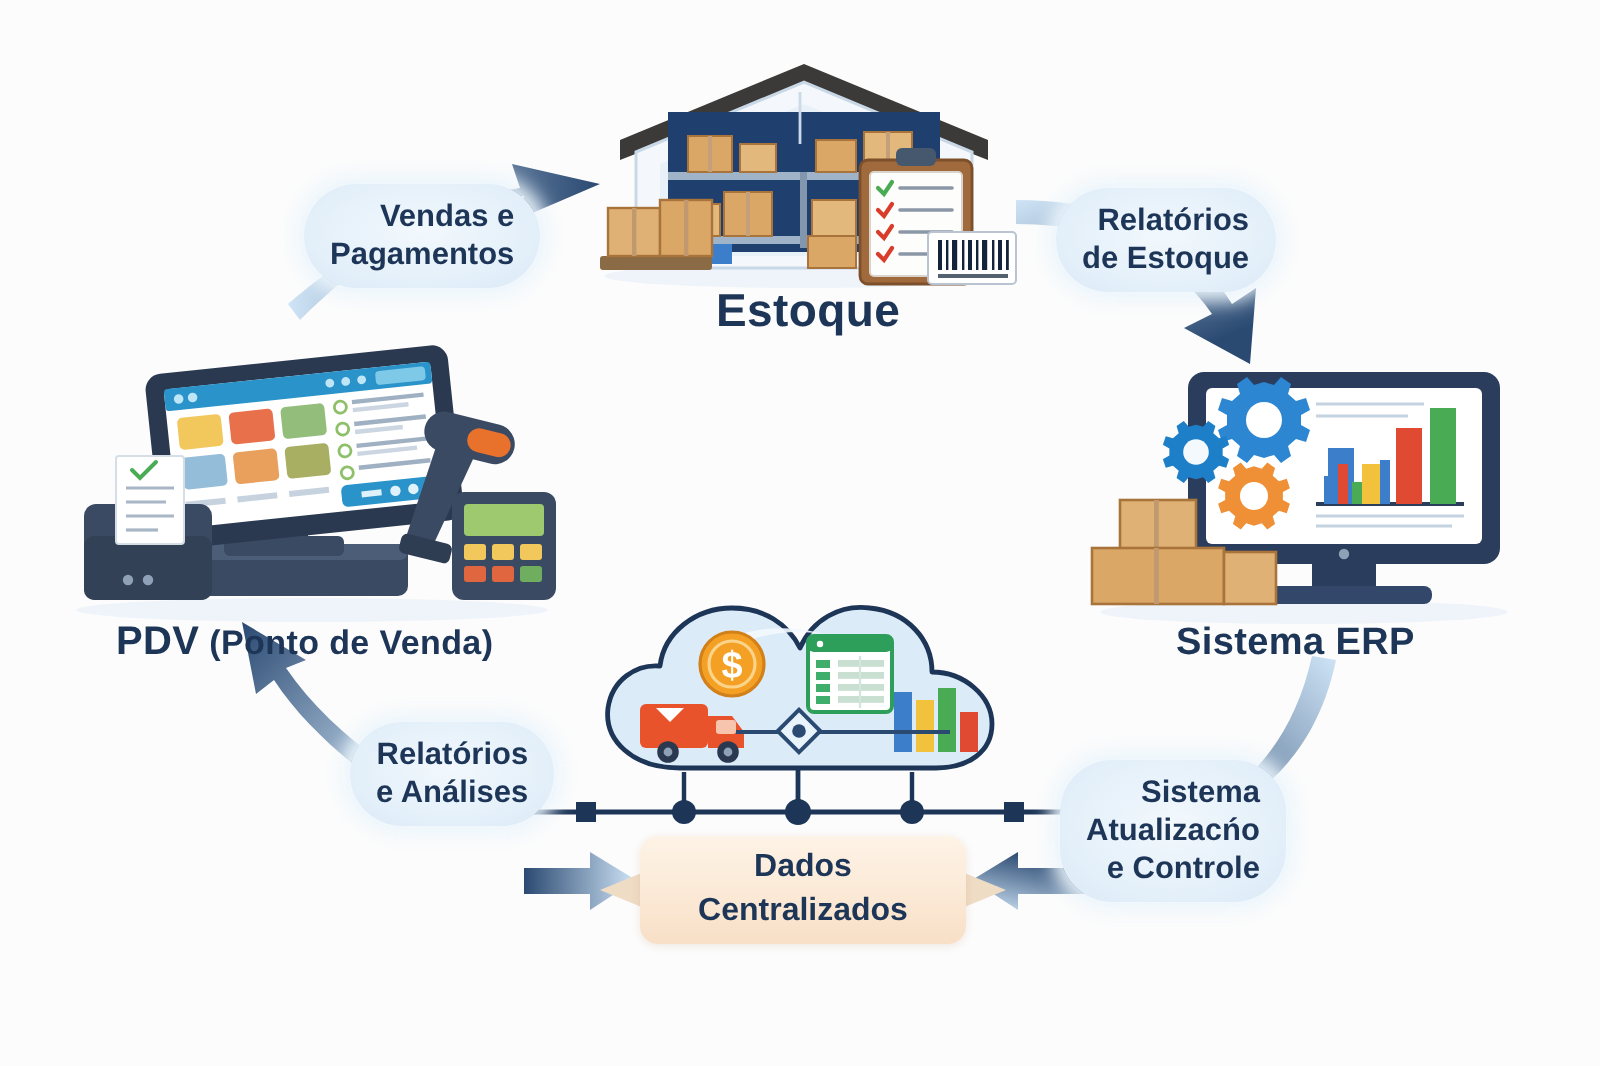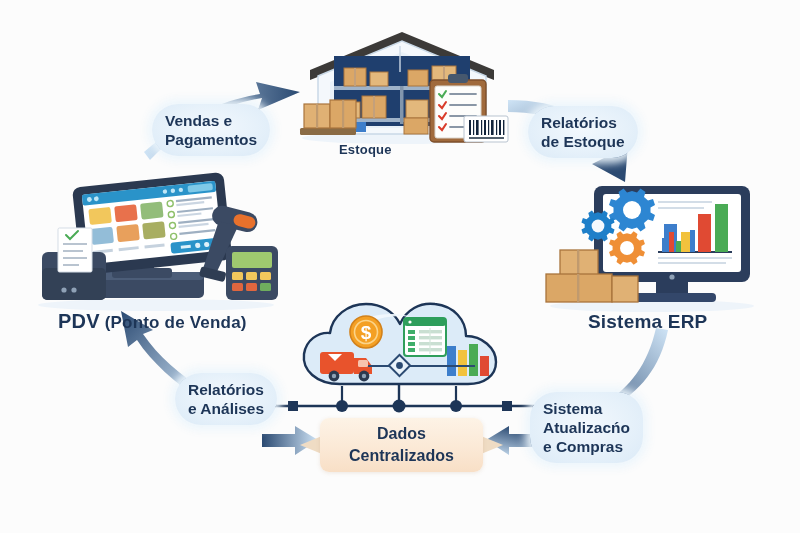--- a/index.html
+++ b/index.html
@@ -16,36 +16,35 @@
   
   .node-title{
     position:absolute;
     color:#1d3557;
     font-weight:bold;
     white-space:nowrap;
     letter-spacing:.2px;
   }
   #title-pdv{left:58px;top:310px;font-size:20px;}
   #title-pdv .sub{font-size:17px;}
-  #title-estoque{left:339px;top:142px;font-size:13px;}
+  #title-estoque{left:358px;top:142px;font-size:23px;}
   #title-erp{left:588px;top:311px;font-size:19px;}
 
   
   .pill{
     position:absolute;
     background:radial-gradient(ellipse at 50% 45%,#f2f8fd 0%,#e6f1fa 55%,#dbeaf7 100%);
     border-radius:26px;
     color:#1d3557;
     font-weight:bold;
     font-size:15.5px;
     line-height:19px;
-    text-align:left;
+    text-align:right;
     padding:7px 13px;
     box-shadow:0 0 9px 5px rgba(236,245,252,.95);
-    margin-top:12px;
   }
   #pill-vendas{left:152px;top:92px;}
   #pill-atualizacao{left:528px;top:94px;}
   #pill-relatorios{left:175px;top:361px;}
   #pill-controle{left:530px;top:380px;}
 
   
   #ribbon{
     position:absolute;left:320px;top:418px;width:163px;height:54px;
     background:linear-gradient(180deg,#fdf3e6 0%,#fbe9d6 55%,#f8dfc6 100%);
@@ -454,21 +453,21 @@
   </div>
 
   <div class="pill" id="pill-relatorios">
     <div>Relatórios</div>
     <div>e Análises</div>
   </div>
 
   <div class="pill" id="pill-controle">
     <div>Sistema</div>
     <div>Atualizacńo</div>
-    <div>e Compras</div>
+    <div>e Controle</div>
   </div>
 
   <div class="node-title" id="title-pdv">
     <span>PDV</span><span class="sub"> (Ponto de Venda)</span>
   </div>
 
   <div class="node-title" id="title-estoque">Estoque</div>
 
   <div class="node-title" id="title-erp">Sistema ERP</div>
 

